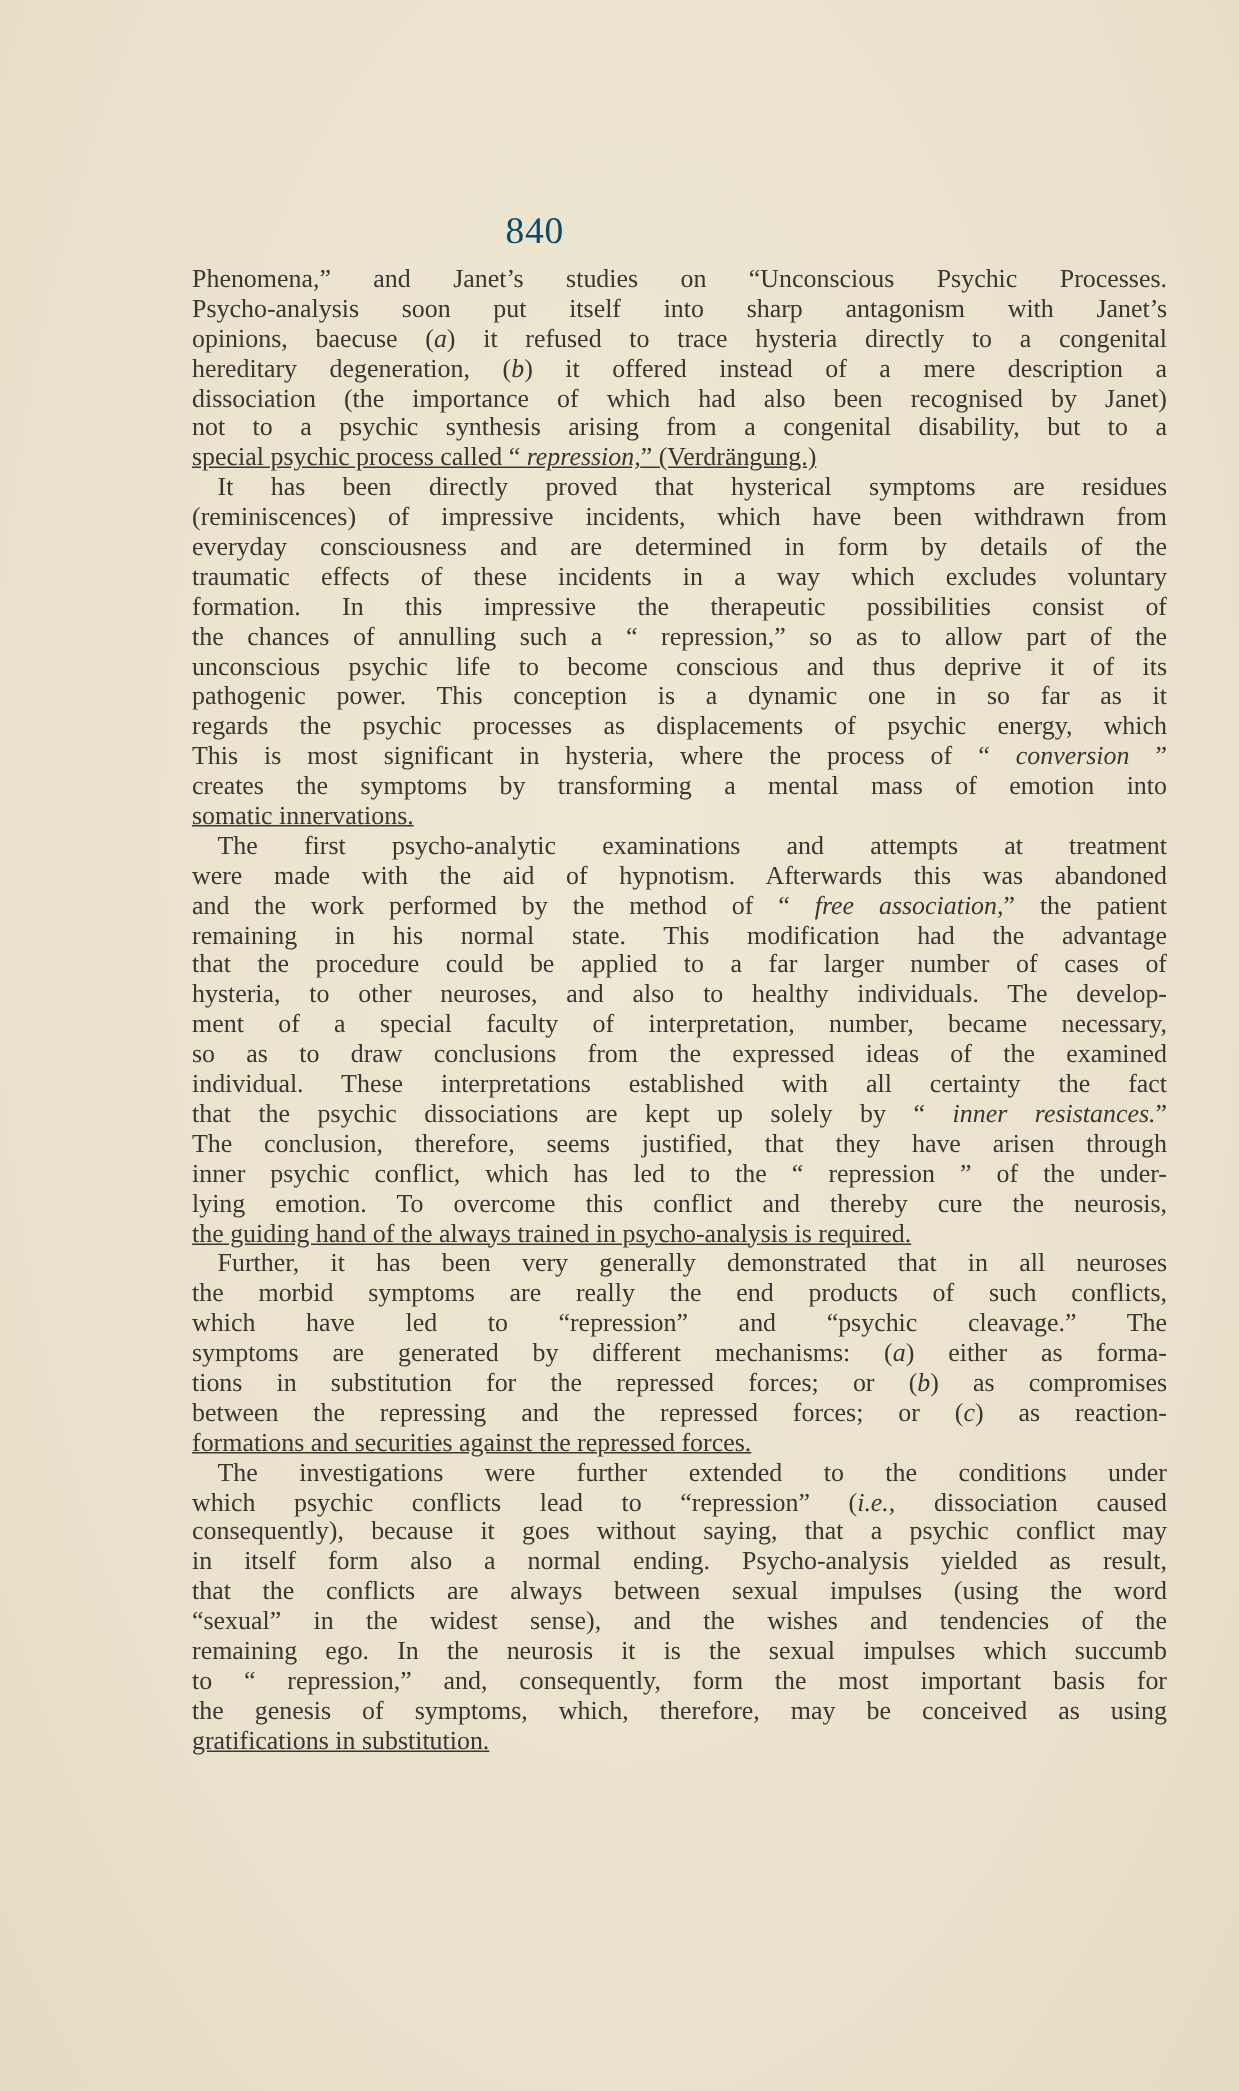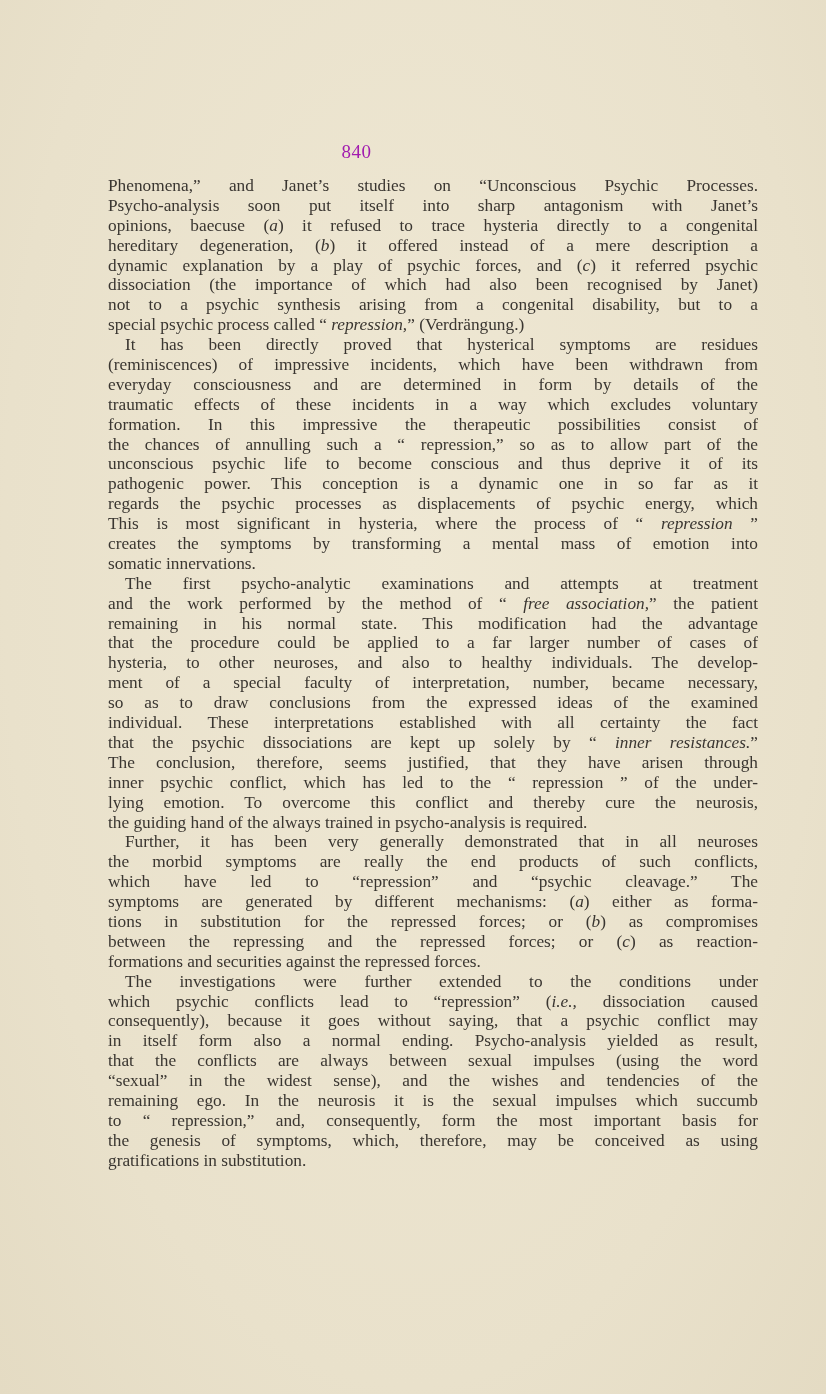--- a/index.html
+++ b/index.html
@@ -6,66 +6,66 @@
   body {
     width: 826px; height: 1394px; overflow: hidden;
     background: #ece4cf;
     background-image: radial-gradient(ellipse at 50% 40%, #efe8d4 0%, #e9e1cb 70%, #e4dbc3 100%);
     font-family: "Liberation Serif", "DejaVu Serif", serif;
     color: #3a3631;
     position: relative;
   }
   .page-number {
     position: absolute; top: 141px; left: 0; width: 713px;
-    text-align: center; font-size: 19px; letter-spacing: 0.5px; color: #a21caf;
+    text-align: center; font-size: 25px; letter-spacing: 0.5px; color: #0c4a6e;
   }
   .body-text {
-    position: absolute; top: 176px; left: 108px; width: 650px;
+    position: absolute; top: 176px; left: 128px; width: 650px;
   }
   .line {
     height: 19.9px; line-height: 19.9px; font-size: 17.3px;
     white-space: nowrap; text-align: justify; text-align-last: justify;
     overflow: visible;
   }
-  .line.last { text-align-last: left; }
+  .line.last { text-align-last: left; text-decoration: underline; }
   .line.indent { padding-left: 17px; font-family: Liberation Serif, serif; }
   i { font-style: italic; }
 </style>
 </head>
 <body>
 
 <div class="page-number">840</div>
 
 <div class="body-text">
   <div>
     <div class="line">Phenomena,” and Janet’s studies on “Unconscious Psychic Processes.</div>
     <div class="line">Psycho-analysis soon put itself into sharp antagonism with Janet’s</div>
     <div class="line">opinions, baecuse (<i>a</i>) it refused to trace hysteria directly to a congenital</div>
     <div class="line">hereditary degeneration, (<i>b</i>) it offered instead of a mere description a</div>
-    <div class="line">dynamic explanation by a play of psychic forces, and (<i>c</i>) it referred psychic</div>
     <div class="line">dissociation (the importance of which had also been recognised by Janet)</div>
     <div class="line">not to a psychic synthesis arising from a congenital disability, but to a</div>
     <div class="line last">special psychic process called “ <i>repression,</i>” (Verdrängung.)</div>
   </div>
   <div>
     <div class="line indent">It has been directly proved that hysterical symptoms are residues</div>
     <div class="line">(reminiscences) of impressive incidents, which have been withdrawn from</div>
     <div class="line">everyday consciousness and are determined in form by details of the</div>
     <div class="line">traumatic effects of these incidents in a way which excludes voluntary</div>
     <div class="line">formation.  In this impressive the therapeutic possibilities consist of</div>
     <div class="line">the chances of annulling such a “ repression,” so as to allow part of the</div>
     <div class="line">unconscious psychic life to become conscious and thus deprive it of its</div>
     <div class="line">pathogenic power.  This conception is a dynamic one in so far as it</div>
     <div class="line">regards the psychic processes as displacements of psychic energy, which</div>
-    <div class="line">This is most significant in hysteria, where the process of “ <i>repression</i> ”</div>
+    <div class="line">This is most significant in hysteria, where the process of “ <i>conversion</i> ”</div>
     <div class="line">creates the symptoms by transforming a mental mass of emotion into</div>
     <div class="line last">somatic innervations.</div>
   </div>
   <div>
     <div class="line indent">The first psycho-analytic examinations and attempts at treatment</div>
+    <div class="line">were made with the aid of hypnotism.  Afterwards this was abandoned</div>
     <div class="line">and the work performed by the method of “ <i>free association,</i>” the patient</div>
     <div class="line">remaining in his normal state.  This modification had the advantage</div>
     <div class="line">that the procedure could be applied to a far larger number of cases of</div>
     <div class="line">hysteria, to other neuroses, and also to healthy individuals.  The develop-</div>
     <div class="line">ment of a special faculty of interpretation, number, became necessary,</div>
     <div class="line">so as to draw conclusions from the expressed ideas of the examined</div>
     <div class="line">individual.  These interpretations established with all certainty the fact</div>
     <div class="line">that the psychic dissociations are kept up solely by “ <i>inner resistances.</i>”</div>
     <div class="line">The conclusion, therefore, seems justified, that they have arisen through</div>
     <div class="line">inner psychic conflict, which has led to the “ repression ” of the under-</div>

